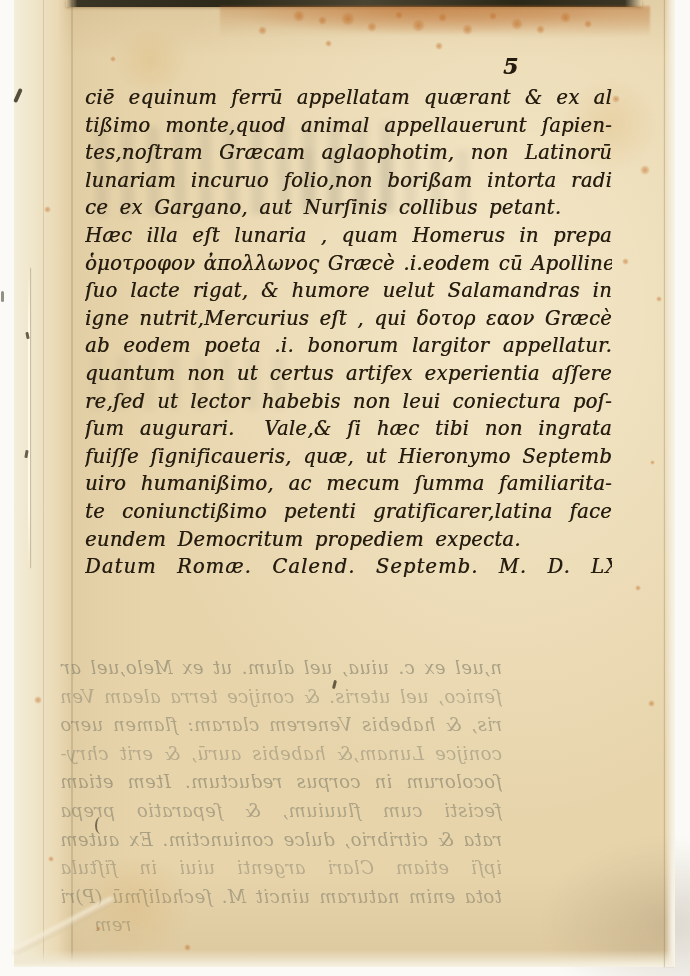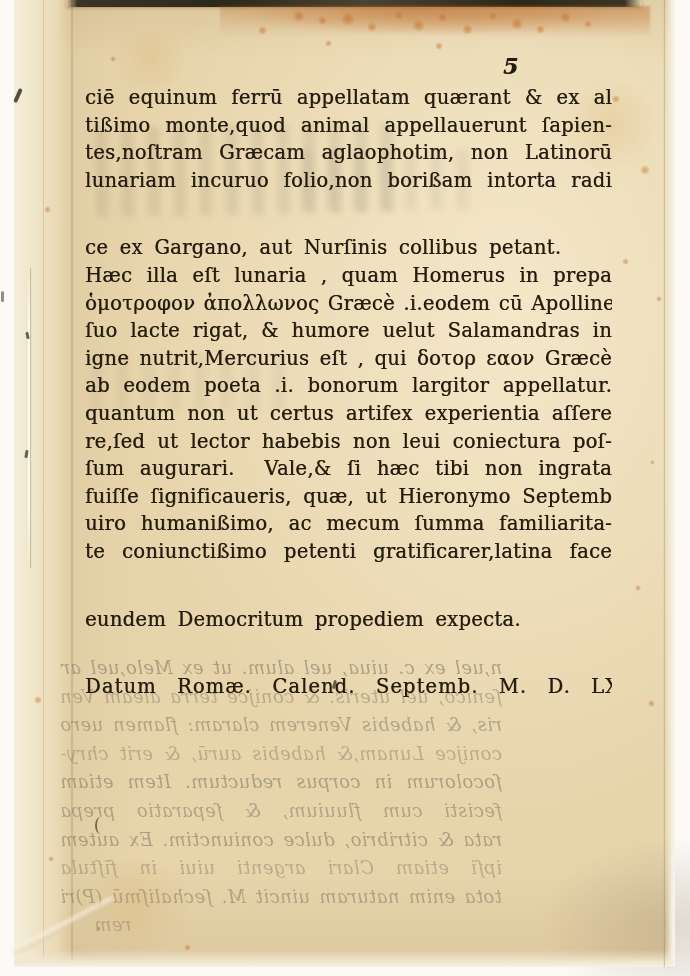--- a/index.html
+++ b/index.html
@@ -52,30 +52,31 @@
   .folio{
     position:absolute;left:503px;top:53px;
     font-size:22px;font-weight:bold;color:var(--ink,#251c10);
     font-style:italic;
     text-shadow:0.4px 0.3px 0.5px rgba(35,25,10,0.8);
   }
   
   .textblock{
     position:absolute;left:85px;top:84px;width:527px;
     color:var(--ink,#251c10);
+    font-style:italic;
     font-size:19.5px;
     letter-spacing:0.3px;word-spacing:2px;
   }
   .tline{
     height:27.6px;line-height:27.6px;overflow:hidden;
     text-align:justify;text-align-last:justify;
     text-shadow:0.45px 0.25px 0.4px rgba(35,25,10,0.75);
     white-space:pre;
   }
-  .tline.flush{text-align:left;text-align-last:left;margin-top:40px;}
+  .tline.flush{text-align:left;text-align-last:left;}
   .tline.spread{word-spacing:13px;letter-spacing:1.1px;}
   .tline.flush:not(.spread){word-spacing:5px;}
   
   .show-through{
     position:absolute;left:60px;top:654px;width:442px;
     transform:scaleX(-1);
     color:var(--show,#807d68);
     opacity:0.58;
     filter:blur(0.45px);
     font-style:italic;font-size:18px;

